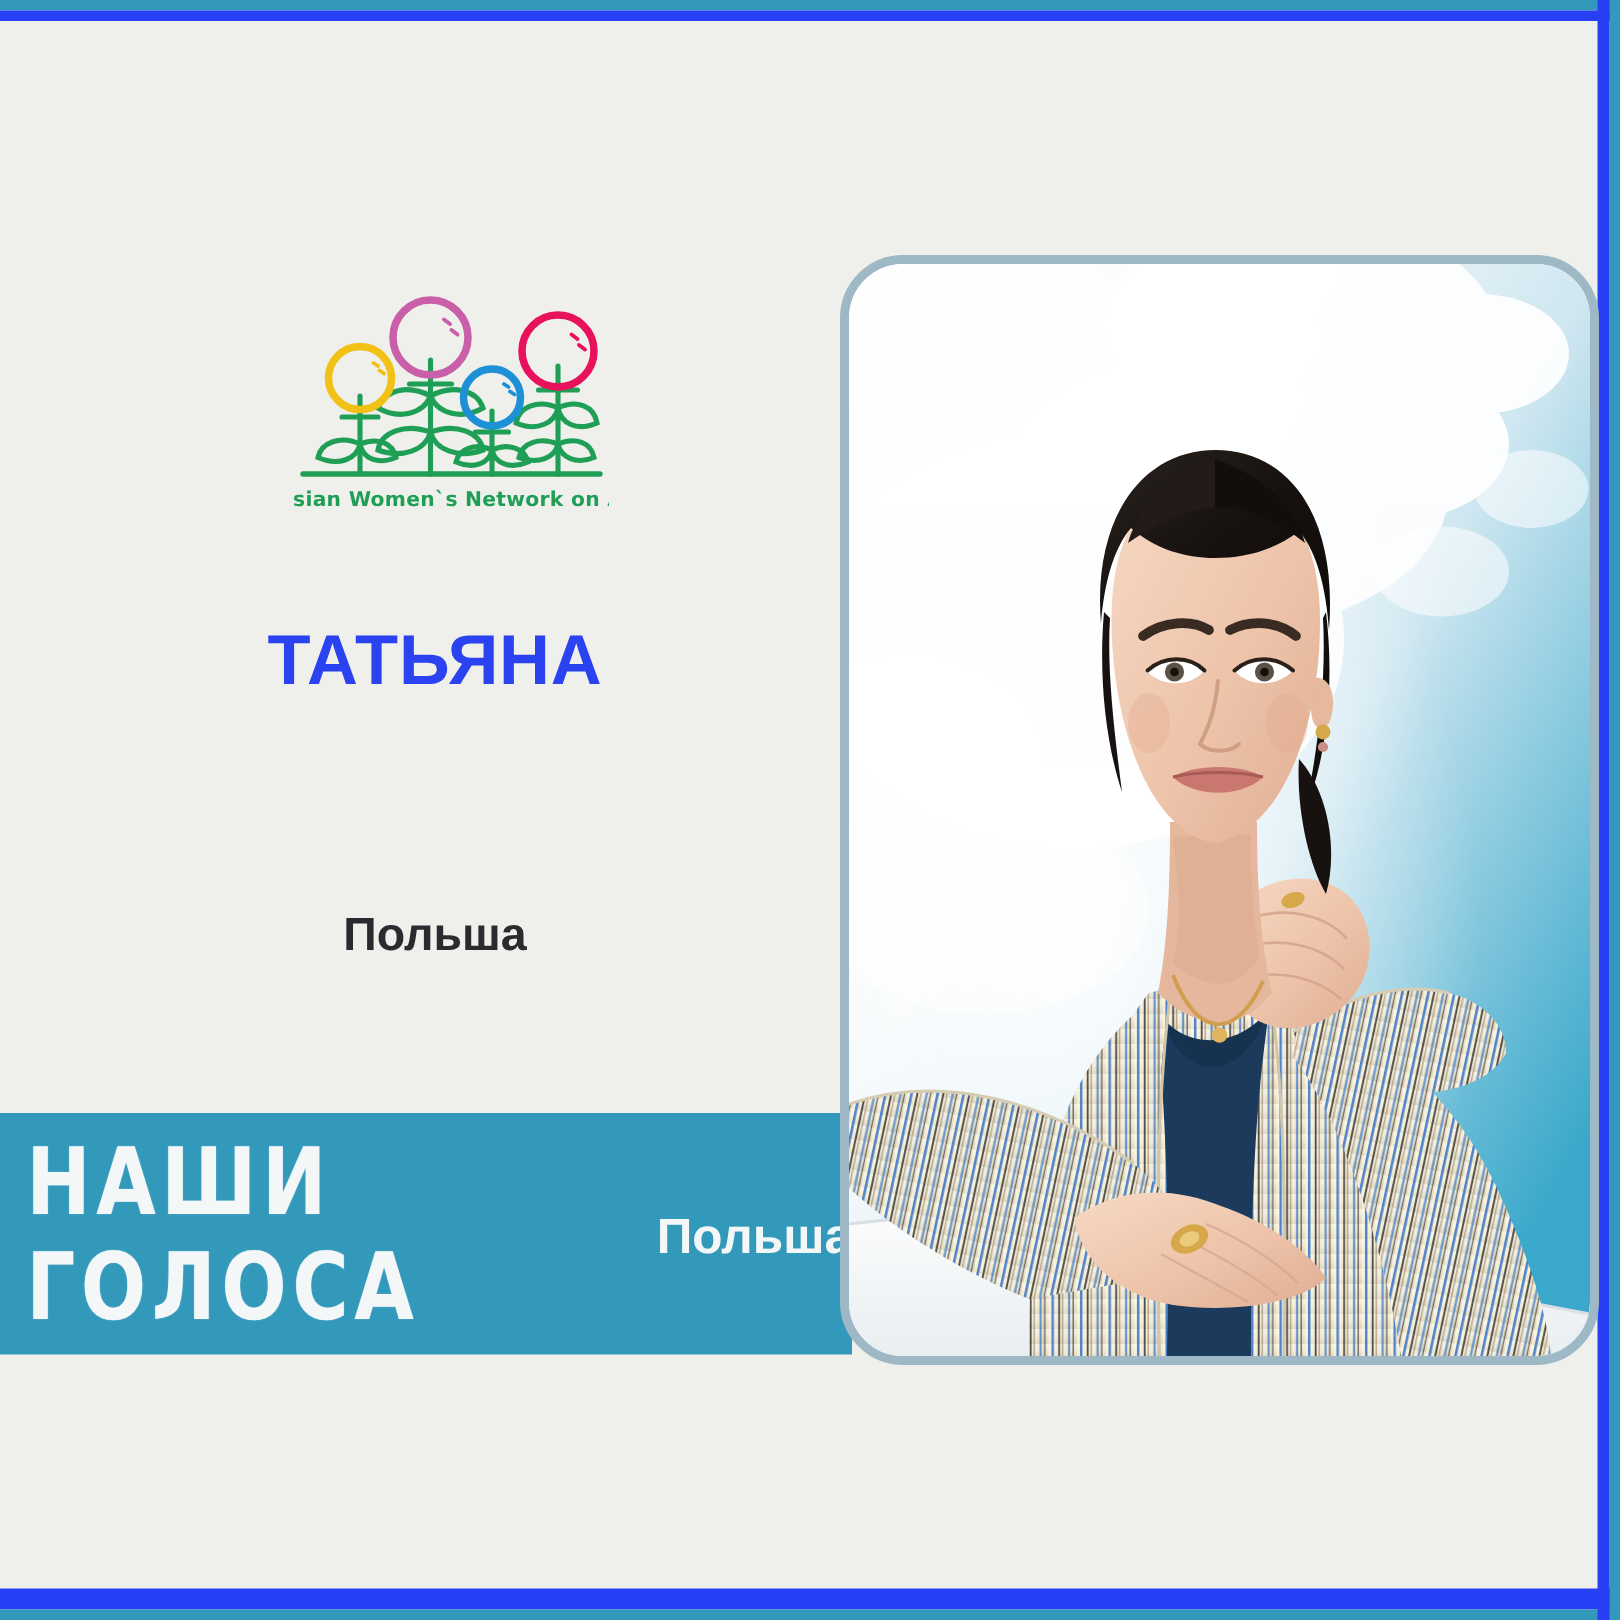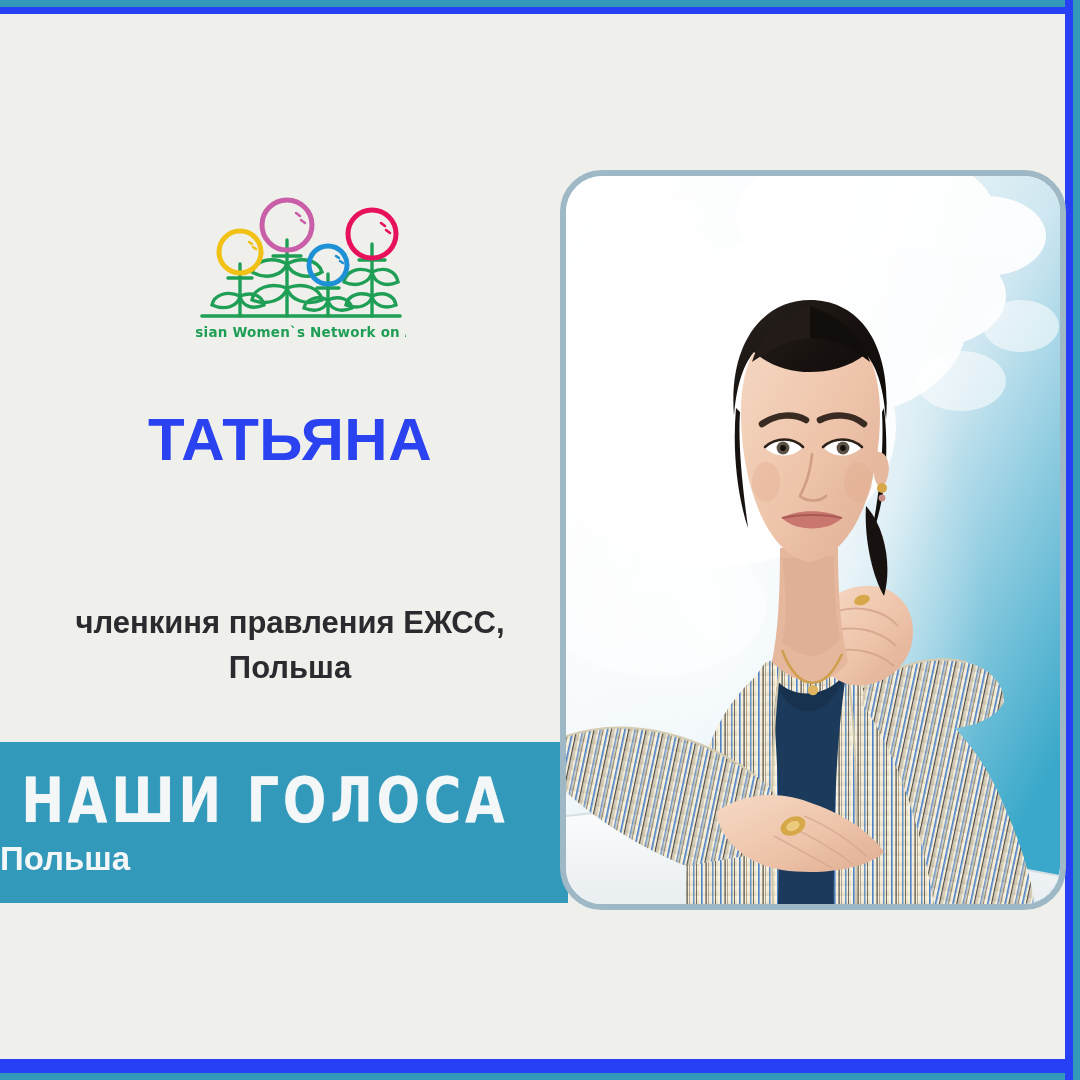--- a/index.html
+++ b/index.html
@@ -39,21 +39,21 @@
   
   .name-block {
     position: absolute;
     left: 10px;
     top: 408px;
     width: 560px;
     text-align: center;
   }
   .name-line {
     color: #2b42f0;
-    font-size: 60px;
+    font-size: 47px;
     font-weight: bold;
     line-height: 64px;
     letter-spacing: 0.5px;
   }
   .role-block {
     position: absolute;
     left: 10px;
     top: 600px;
     width: 560px;
     text-align: center;
@@ -67,22 +67,22 @@
 
   
   .banner {
     position: absolute;
     left: 0;
     top: 742px;
     width: 568px;
     height: 161px;
     background: #3399bb;
     display: flex;
-    flex-direction: column;
-    align-items: flex-start;
+    flex-direction: row;
+    align-items: center;
     justify-content: center;
   }
   .banner-title {
     color: #f4f7f8;
     font-size: 62px;
     font-weight: bold;
     letter-spacing: 4px;
     line-height: 70px;
     transform: scaleX(0.92);
     font-family: "DejaVu Sans", sans-serif;
@@ -185,21 +185,20 @@
 
       <text x="105" y="145" text-anchor="middle" font-family="DejaVu Sans, sans-serif" font-size="13.5" font-weight="bold" fill="#1f9e55" letter-spacing="0.2">Eurasian Women`s Network on AIDS</text>
     </svg>
   </div>
 
   <div class="name-block">
     <div class="name-line">ТАТЬЯНА</div>
   </div>
 
   <div class="role-block">
-    <div class="role-line">членкиня правления ЕЖСС,</div>
     <div class="role-line">Польша</div>
   </div>
 
   <div class="banner">
     <div class="banner-title">НАШИ ГОЛОСА</div>
     <div class="banner-sub">Польша</div>
   </div>
 
   <div class="photo-card">
     <svg viewBox="0 0 494 728" preserveAspectRatio="xMidYMid slice" xmlns="http://www.w3.org/2000/svg" role="img">

